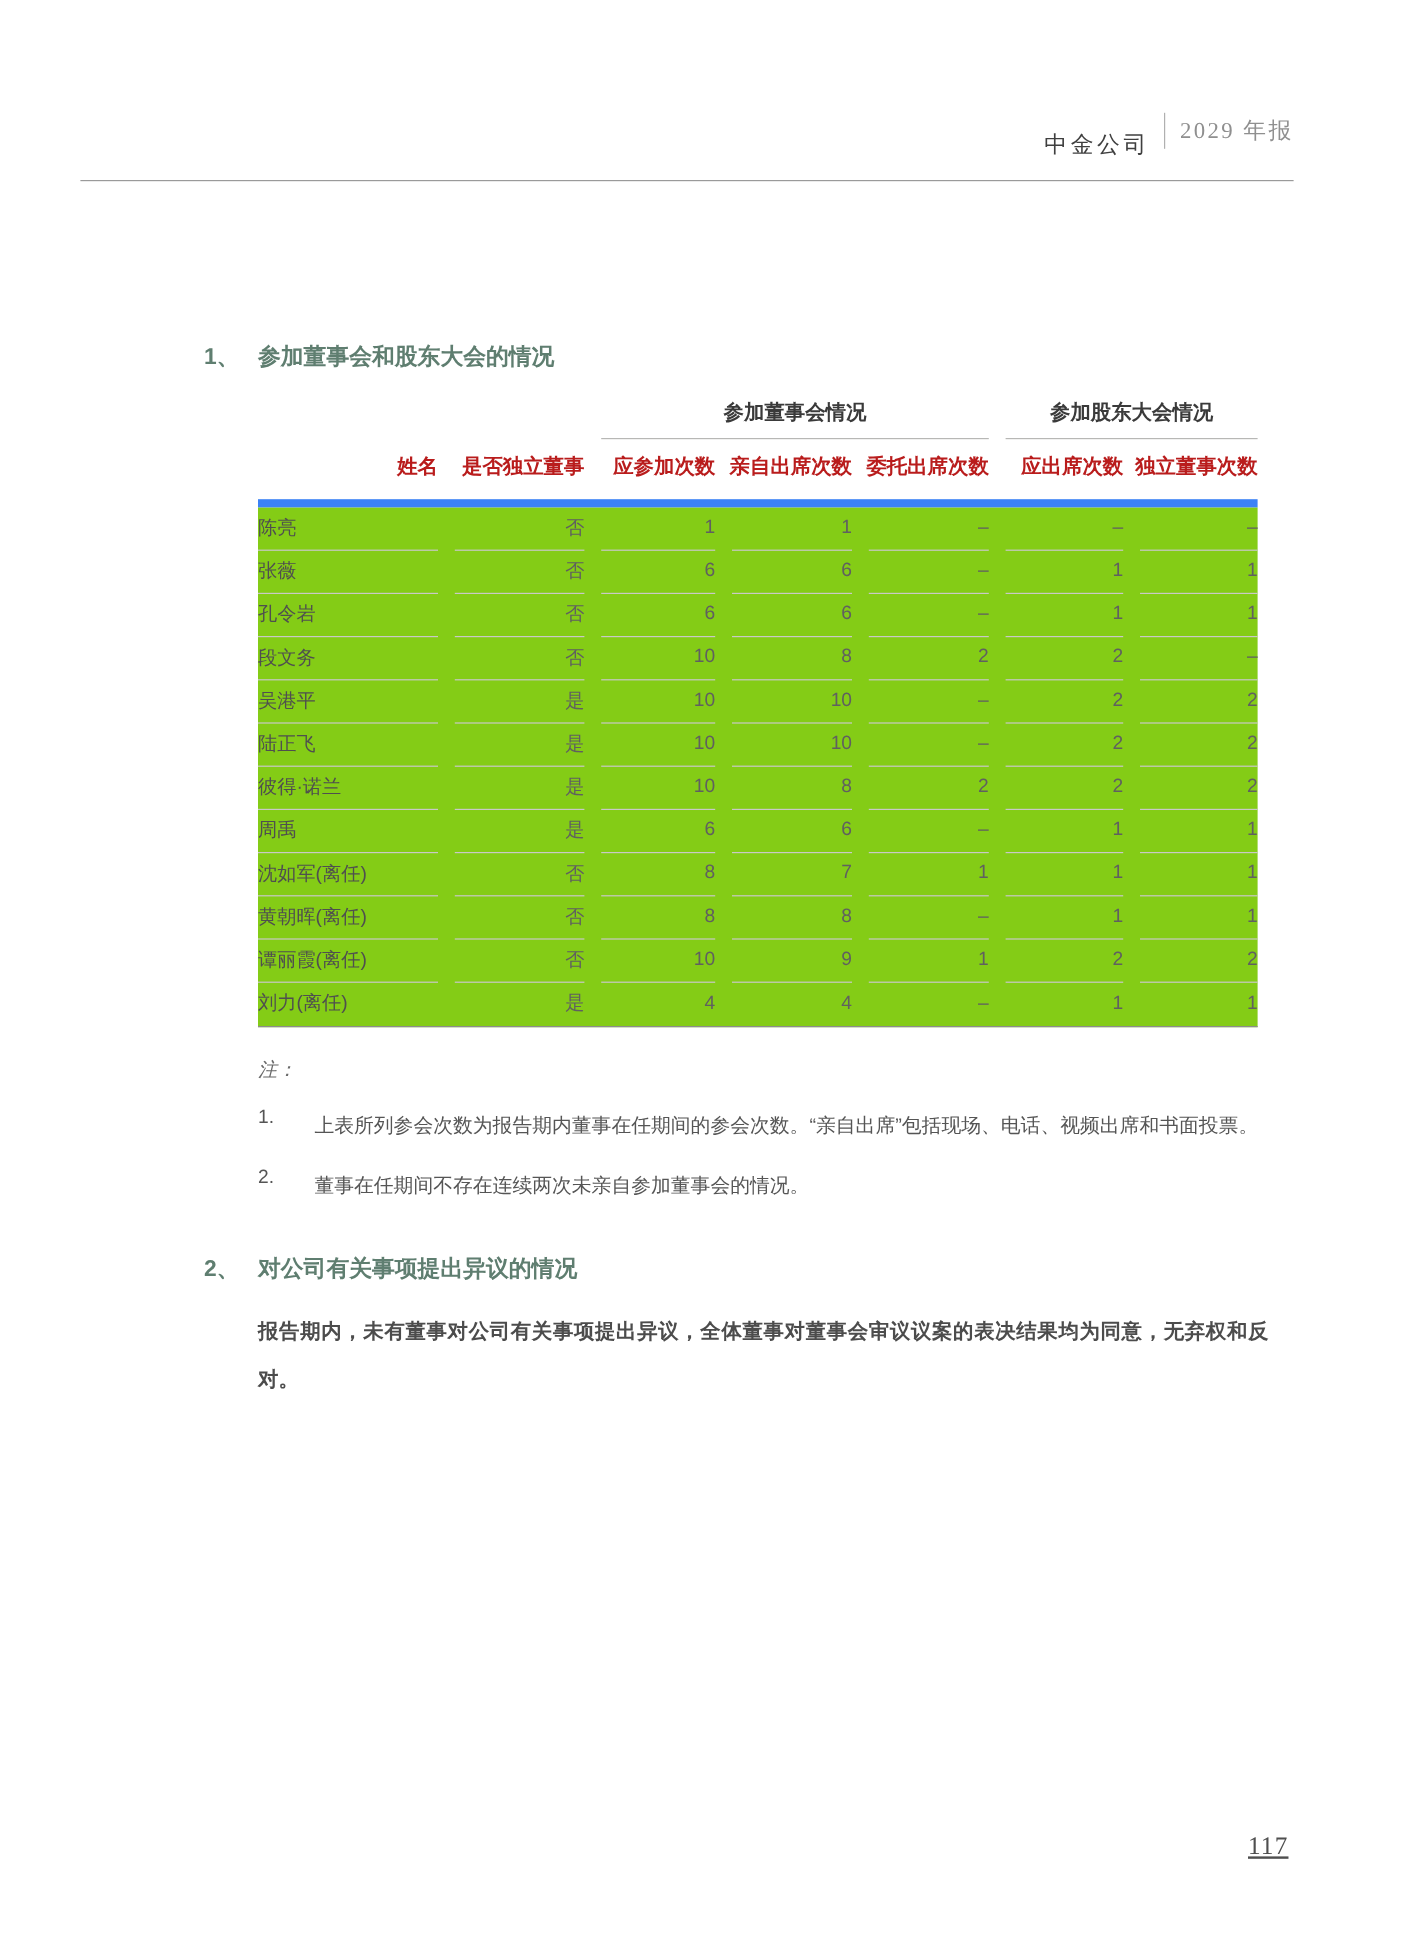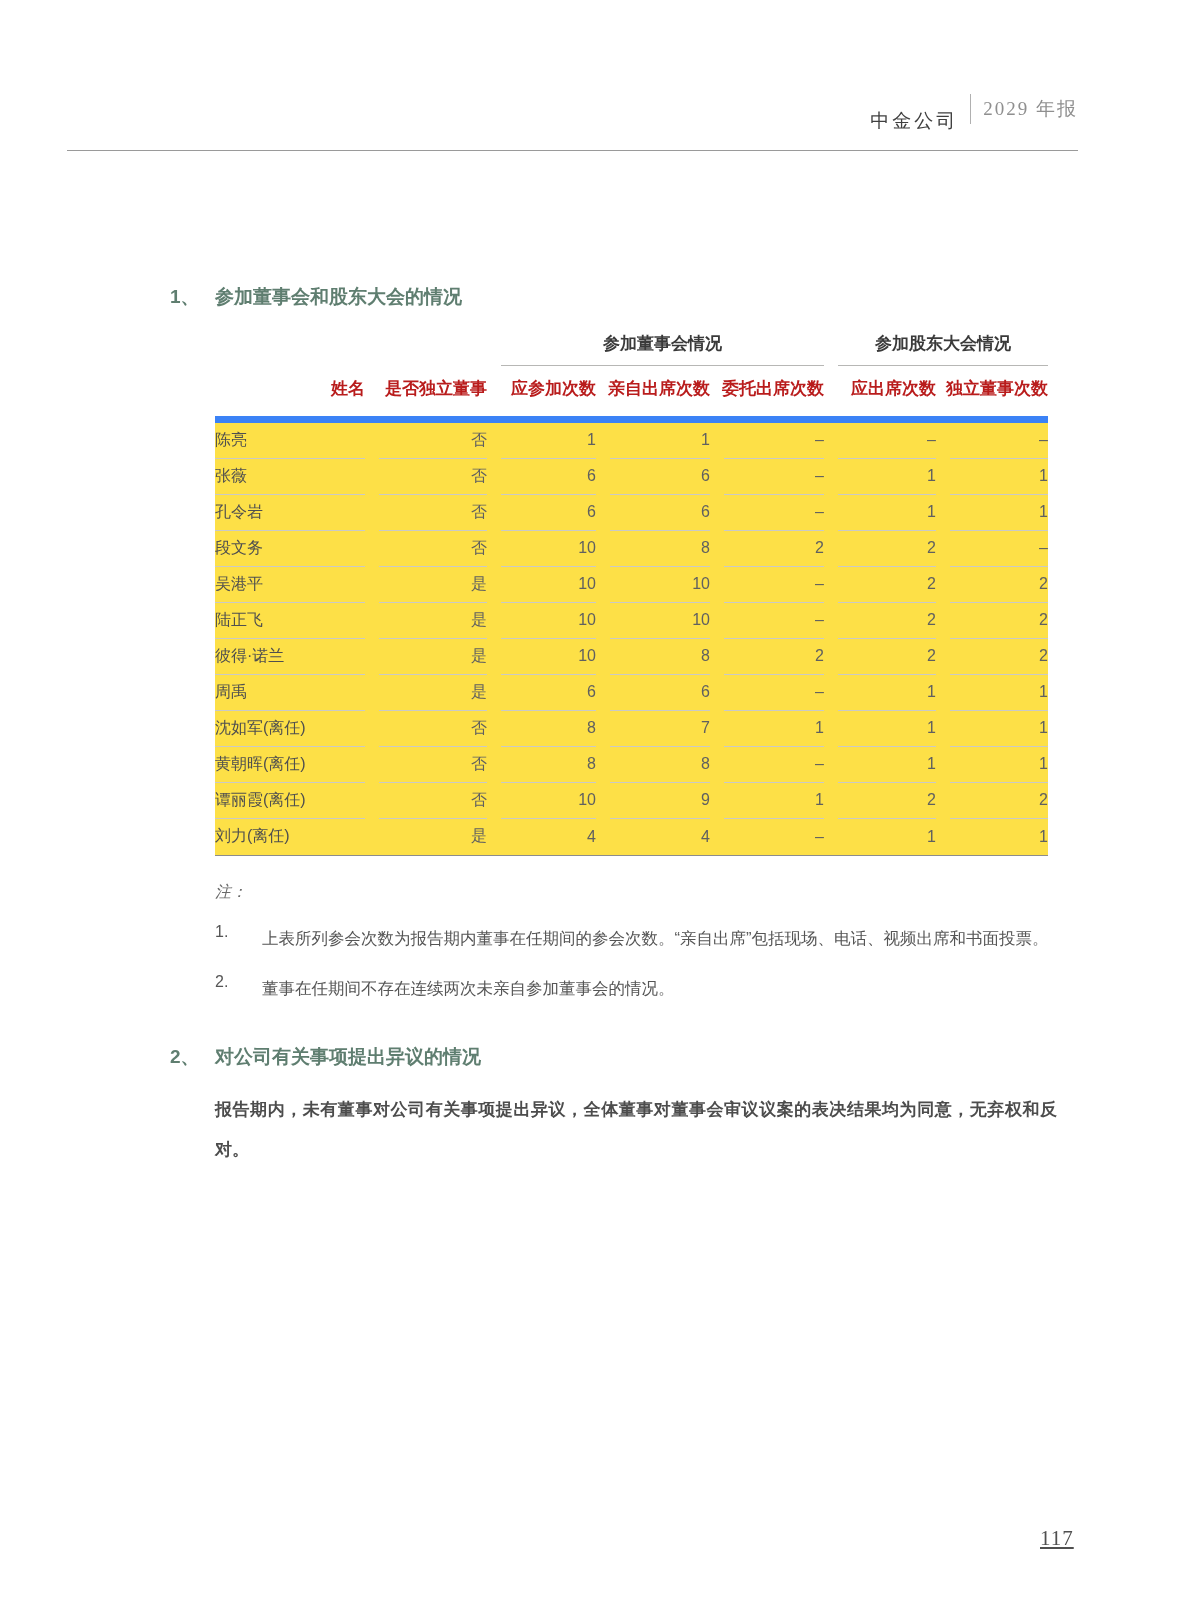--- a/index.html
+++ b/index.html
@@ -57,21 +57,21 @@
   .th.c0 { align-items:flex-start; }
 
   .c0 { width:150px; flex:0 0 150px; }
   .c1 { width:108px; flex:0 0 108px; }
   .c2 { width:95px;  flex:0 0 95px;  }
   .c3 { width:100px; flex:0 0 100px; }
   .c4 { width:100px; flex:0 0 100px; }
   .c5 { width:98px;  flex:0 0 98px;  }
   .c6 { width:98px;  flex:0 0 98px;  }
 
-  .tbody { border-bottom:1px solid #8c8c8c; background:#fde047; }
+  .tbody { border-bottom:1px solid #8c8c8c; background:#84cc16; }
   .tr { display:flex; column-gap:14px; height:36px; }
   .td {
     display:flex; align-items:center; justify-content:flex-end;
     font-size:16px; color:#606060;
     border-bottom:1px solid #c9c9c7; height:100%;
     white-space:nowrap;
   }
   .td.c0 { justify-content:flex-start; color:#4f4f4f; }
   .tr:last-child .td { border-bottom:none; }
 

